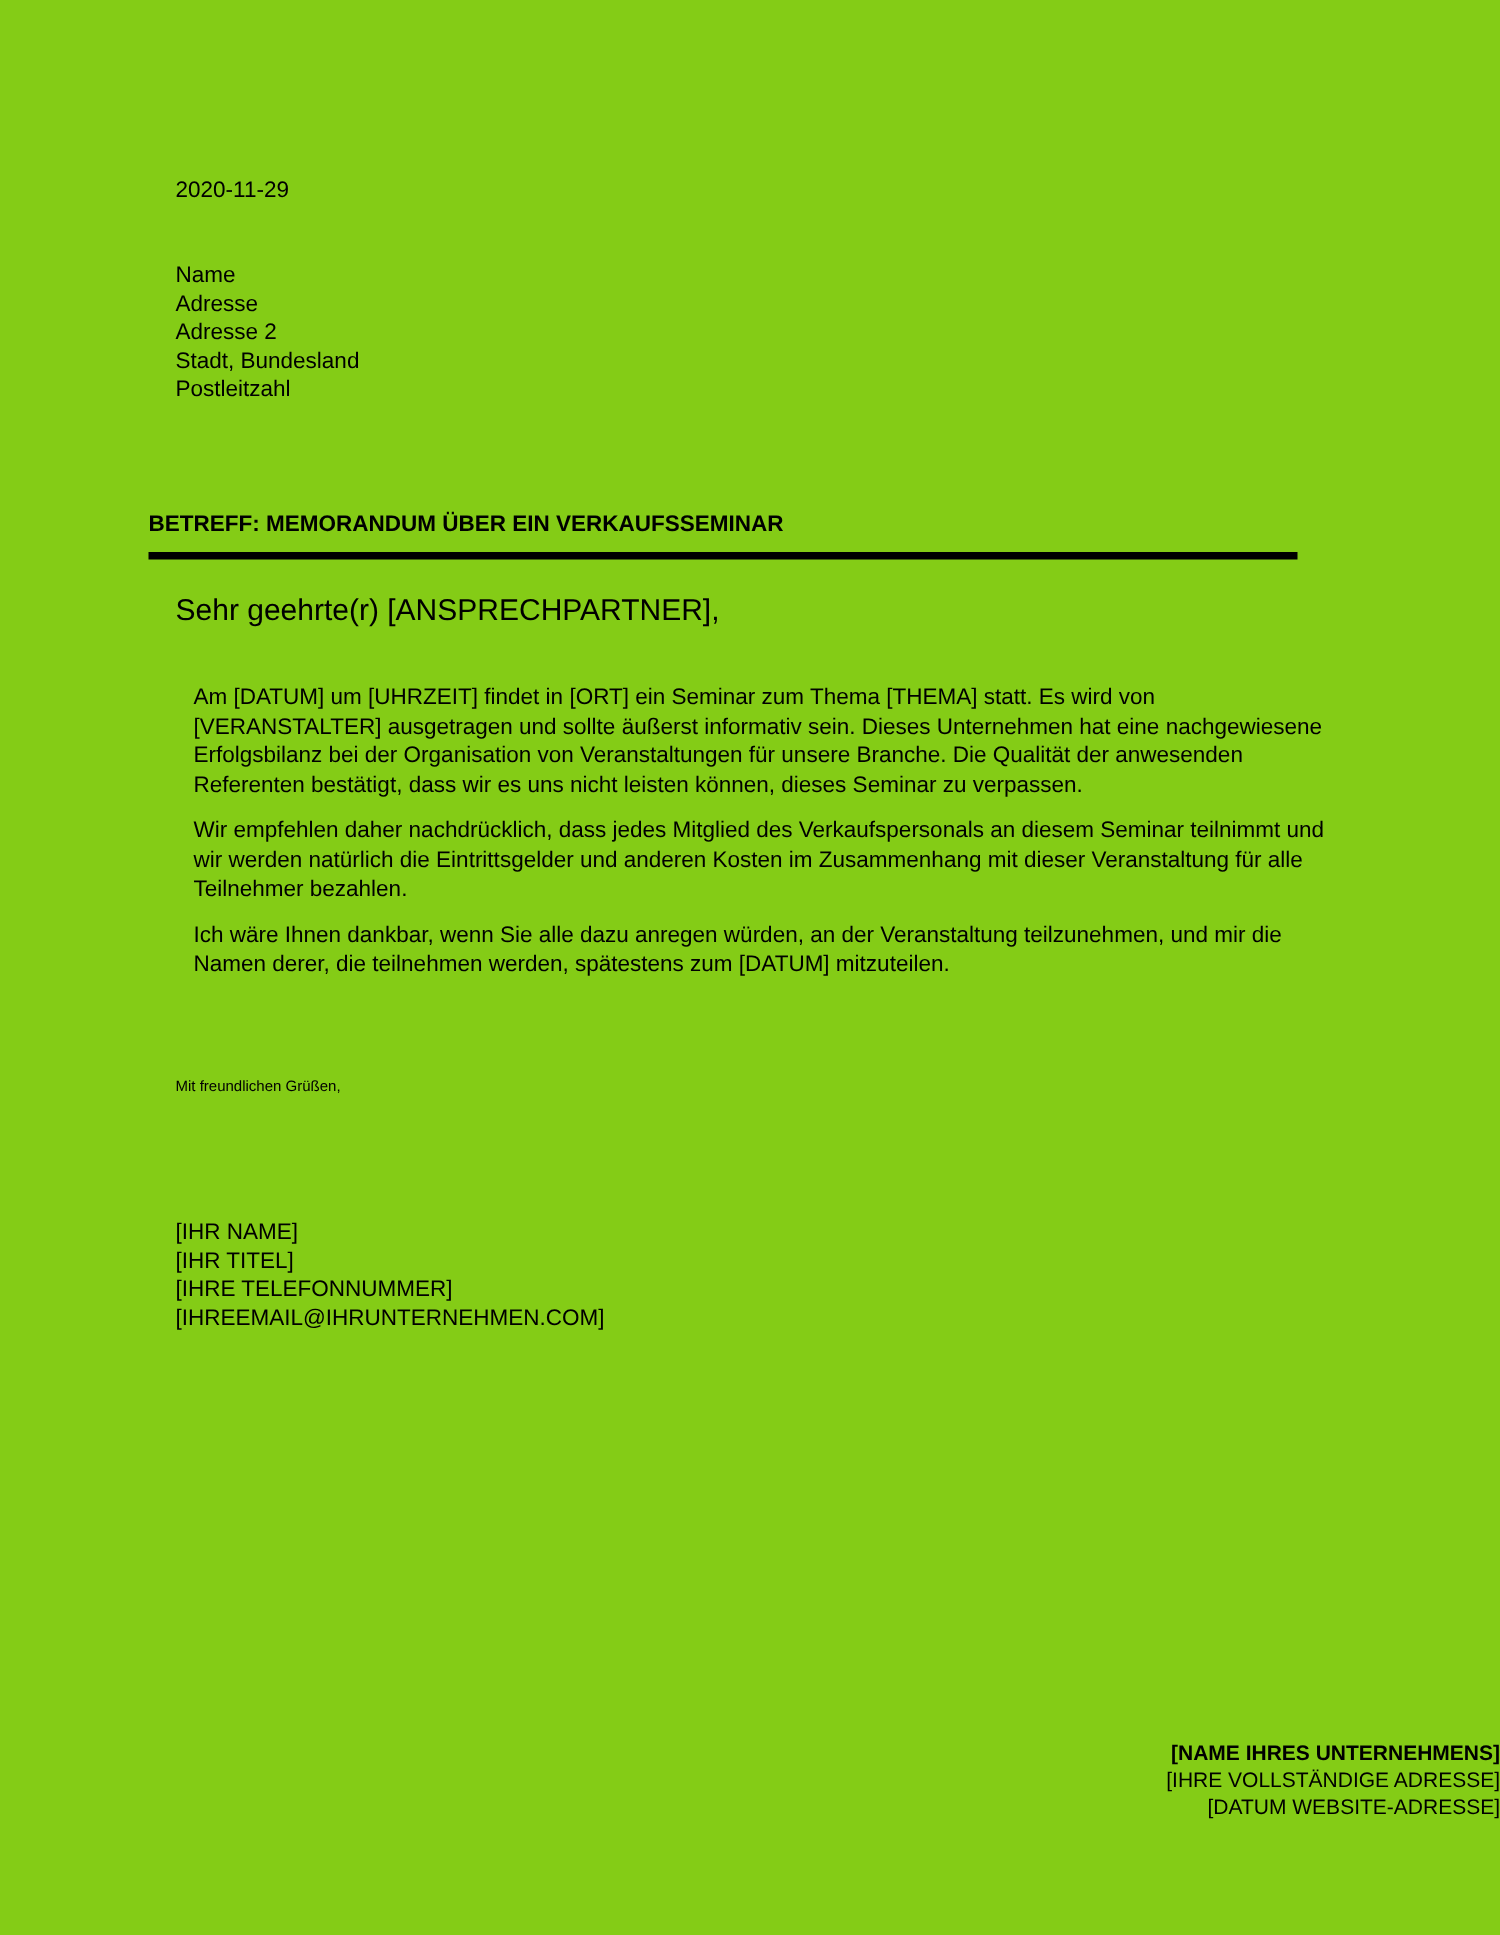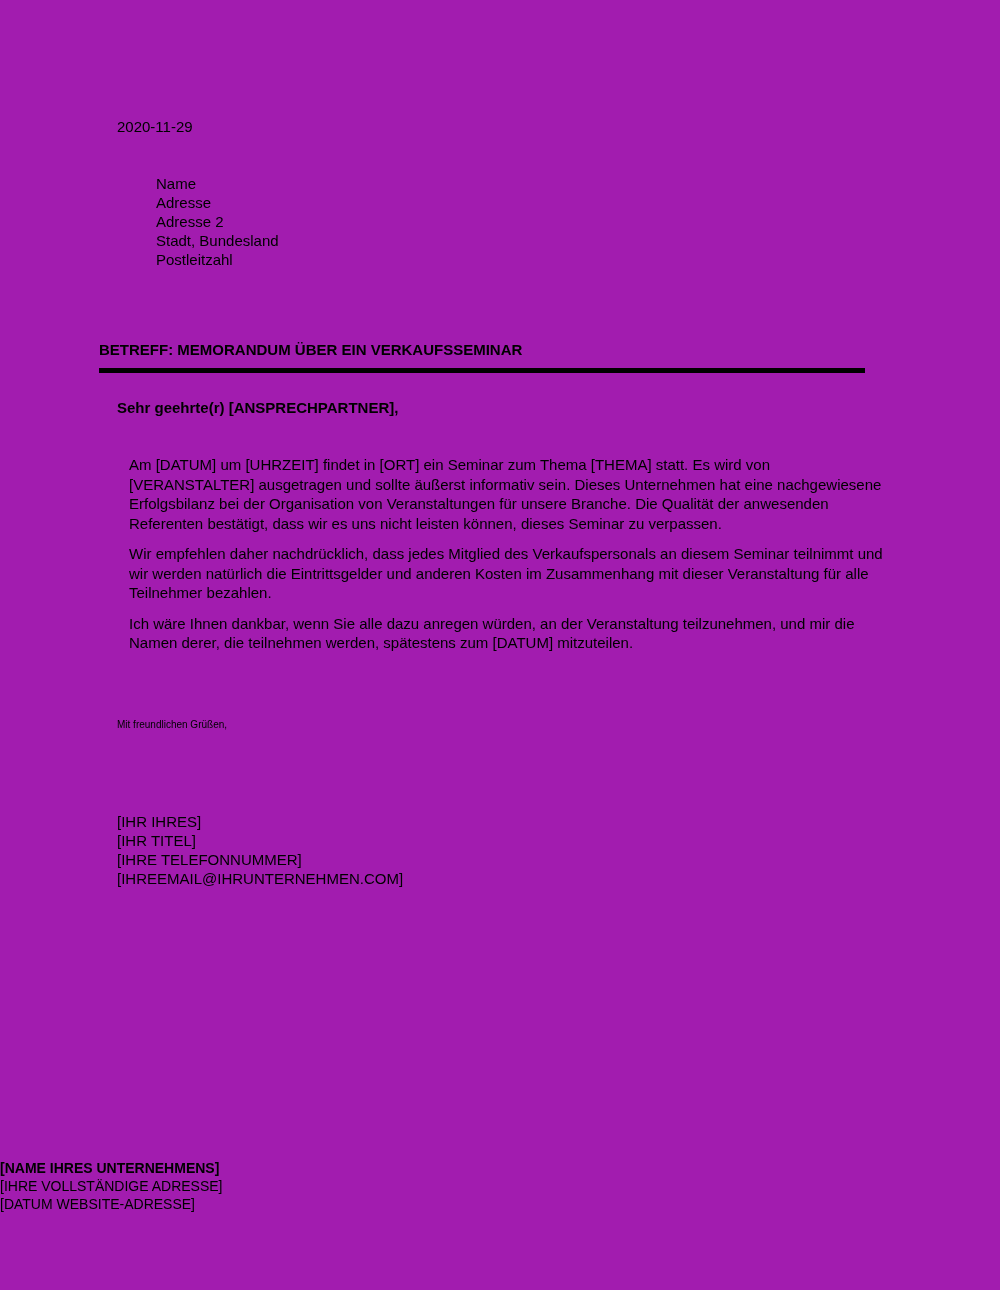--- a/index.html
+++ b/index.html
@@ -9,42 +9,41 @@
     background: #ffffff;
   }
   body {
     font-family: "Liberation Sans", sans-serif;
     color: #000000;
   }
   .page {
     position: relative;
     width: 1000px;
     height: 1290px;
-    background: #a21caf;
+    background: #84cc16;
     overflow: hidden;
     box-sizing: border-box;
   }
   .date-line {
     position: absolute;
     left: 117px;
     top: 117px;
     font-size: 15px;
     line-height: 19px;
     white-space: nowrap;
   }
   .recipient-block {
     position: absolute;
     left: 117px;
     top: 174px;
     font-size: 15px;
     line-height: 19px;
   }
   .recipient-line {
     white-space: nowrap;
-    margin-left: 39px;
   }
   .subject-block {
     position: absolute;
     left: 99px;
     top: 340px;
     width: 766px;
   }
   .subject-text {
     font-size: 15px;
     line-height: 19px;
@@ -54,24 +53,23 @@
   .subject-rule {
     margin-top: 9px;
     width: 766px;
     height: 5px;
     background: #000000;
   }
   .salutation {
     position: absolute;
     left: 117px;
     top: 398px;
-    font-size: 15px;
+    font-size: 20px;
     line-height: 19px;
     white-space: nowrap;
-    font-weight: bold;
   }
   .body-block {
     position: absolute;
     left: 117px;
     top: 455px;
     width: 766px;
   }
   .body-para {
     font-size: 15px;
     line-height: 19.5px;
@@ -97,21 +95,21 @@
     line-height: 19px;
   }
   .signature-line {
     white-space: nowrap;
   }
   .footer-block {
     position: absolute;
     left: 0;
     top: 1159px;
     width: 1000px;
-    text-align: left;
+    text-align: right;
     font-size: 14px;
     line-height: 18px;
   }
   .footer-line {
     white-space: nowrap;
   }
   .footer-line.bold {
     font-weight: bold;
   }
 </style>
@@ -139,21 +137,21 @@
 
   <div class="body-block">
     <p class="body-para">Am [DATUM] um [UHRZEIT] findet in [ORT] ein Seminar zum Thema [THEMA] statt. Es wird von [VERANSTALTER] ausgetragen und sollte äußerst informativ sein. Dieses Unternehmen hat eine nachgewiesene Erfolgsbilanz bei der Organisation von Veranstaltungen für unsere Branche. Die Qualität der anwesenden Referenten bestätigt, dass wir es uns nicht leisten können, dieses Seminar zu verpassen.</p>
     <p class="body-para">Wir empfehlen daher nachdrücklich, dass jedes Mitglied des Verkaufspersonals an diesem Seminar teilnimmt und wir werden natürlich die Eintrittsgelder und anderen Kosten im Zusammenhang mit dieser Veranstaltung für alle Teilnehmer bezahlen.</p>
     <p class="body-para">Ich wäre Ihnen dankbar, wenn Sie alle dazu anregen würden, an der Veranstaltung teilzunehmen, und mir die Namen derer, die teilnehmen werden, spätestens zum [DATUM] mitzuteilen.</p>
   </div>
 
   <div class="closing">Mit freundlichen Grüßen,</div>
 
   <div class="signature-block">
-    <div class="signature-line">[IHR IHRES]</div>
+    <div class="signature-line">[IHR NAME]</div>
     <div class="signature-line">[IHR TITEL]</div>
     <div class="signature-line">[IHRE TELEFONNUMMER]</div>
     <div class="signature-line">[IHREEMAIL@IHRUNTERNEHMEN.COM]</div>
   </div>
 
   <div class="footer-block">
     <div class="footer-line bold">[NAME IHRES UNTERNEHMENS]</div>
     <div class="footer-line">[IHRE VOLLSTÄNDIGE ADRESSE]</div>
     <div class="footer-line">[DATUM WEBSITE-ADRESSE]</div>
   </div>

